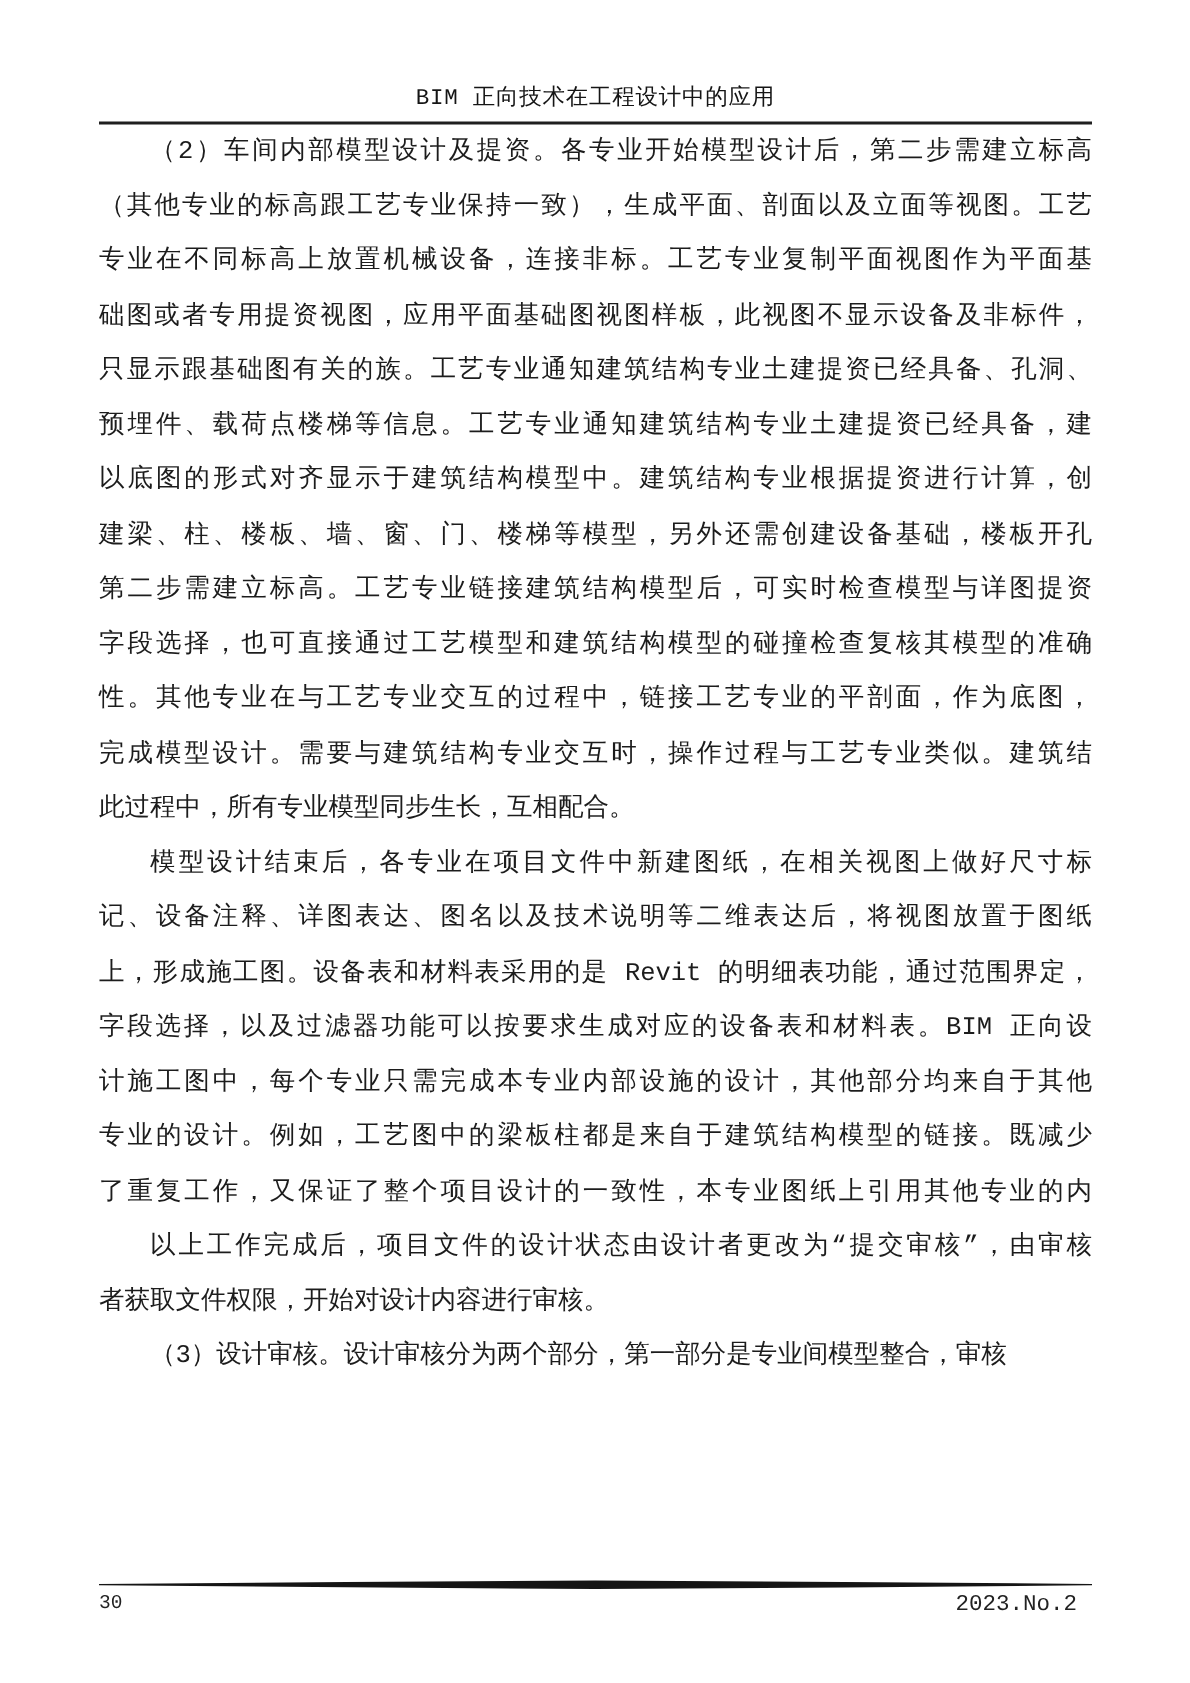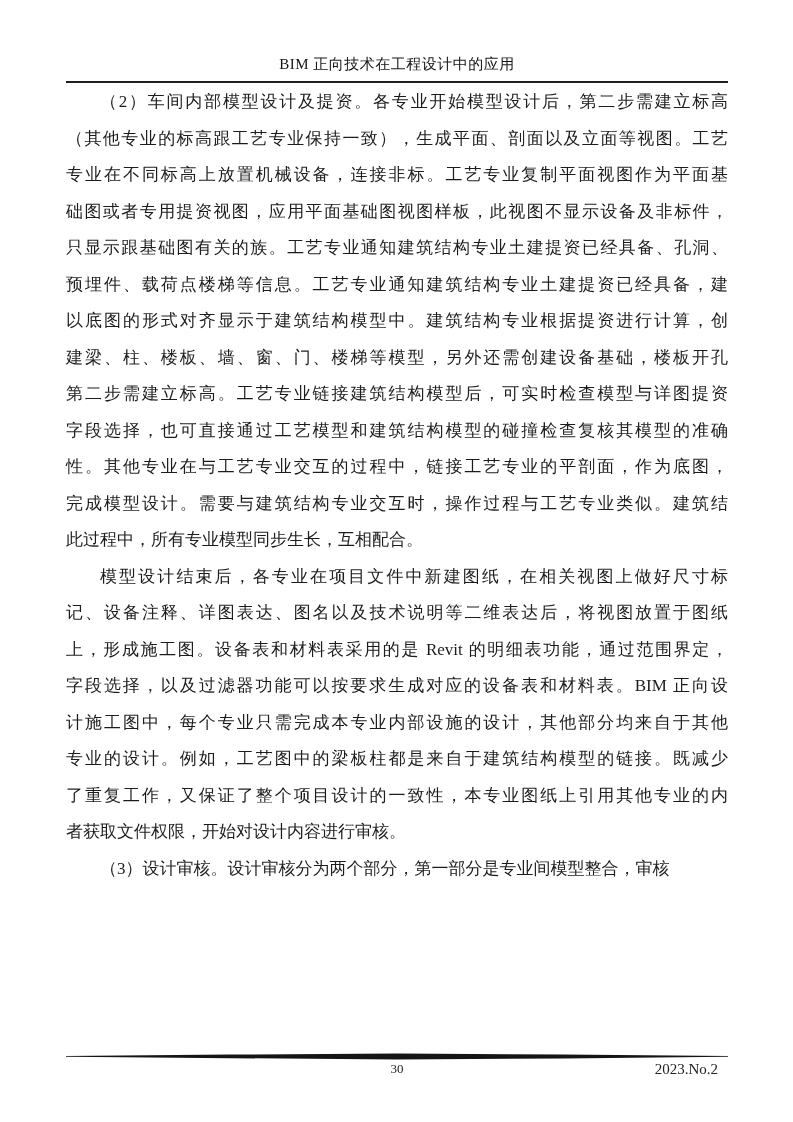--- a/index.html
+++ b/index.html
@@ -3,21 +3,21 @@
 <meta charset="utf-8">
 <style>
   * { margin: 0; padding: 0; box-sizing: border-box; }
   html, body { background: #ffffff; }
   .page {
     position: relative;
     width: 793px;
     height: 1122px;
     background: #ffffff;
     overflow: hidden;
-    font-family: Liberation Serif, serif;
+    font-family: Liberation Mono, monospace;
     color: #1c1c1c;
   }
   .running-header {
     position: absolute;
     top: 55px;
     left: 66px;
     width: 662px;
     text-align: center;
     font-size: 15px;
     letter-spacing: 0.5px;
@@ -55,21 +55,21 @@
     left: 66px;
     width: 662px;
     height: 7px;
     display: block;
   }
   .footer-page-number {
     position: absolute;
     top: 1061px;
     left: 66px;
     width: 662px;
-    text-align: center;
+    text-align: left;
     font-size: 13px;
     color: #222222;
   }
   .footer-issue {
     position: absolute;
     top: 1061px;
     right: 75px;
     font-size: 15px;
     color: #222222;
   }
@@ -97,20 +97,21 @@
       <div class="line">性。其他专业在与工艺专业交互的过程中，链接工艺专业的平剖面，作为底图，</div>
       <div class="line">完成模型设计。需要与建筑结构专业交互时，操作过程与工艺专业类似。建筑结</div>
       <div class="line last">此过程中，所有专业模型同步生长，互相配合。</div>
       <div class="line first">模型设计结束后，各专业在项目文件中新建图纸，在相关视图上做好尺寸标</div>
       <div class="line">记、设备注释、详图表达、图名以及技术说明等二维表达后，将视图放置于图纸</div>
       <div class="line">上，形成施工图。设备表和材料表采用的是 Revit 的明细表功能，通过范围界定，</div>
       <div class="line">字段选择，以及过滤器功能可以按要求生成对应的设备表和材料表。BIM 正向设</div>
       <div class="line">计施工图中，每个专业只需完成本专业内部设施的设计，其他部分均来自于其他</div>
       <div class="line">专业的设计。例如，工艺图中的梁板柱都是来自于建筑结构模型的链接。既减少</div>
       <div class="line">了重复工作，又保证了整个项目设计的一致性，本专业图纸上引用其他专业的内</div>
+      <div class="line first">以上工作完成后，项目文件的设计状态由设计者更改为“提交审核”，由审核</div>
       <div class="line last">者获取文件权限，开始对设计内容进行审核。</div>
       <div class="line first last">（3）设计审核。设计审核分为两个部分，第一部分是专业间模型整合，审核</div>
     </div>
 
   <svg class="footer-rule" viewBox="0 0 662 7" preserveAspectRatio="none">
     <polygon fill="#151515" points="0,3 165,1.6 331,0.6 497,1.6 662,3 662,3.8 497,5.4 331,6.4 165,5.2 0,3.8"></polygon>
   </svg>
 
   <div class="footer-page-number">30</div>
 

